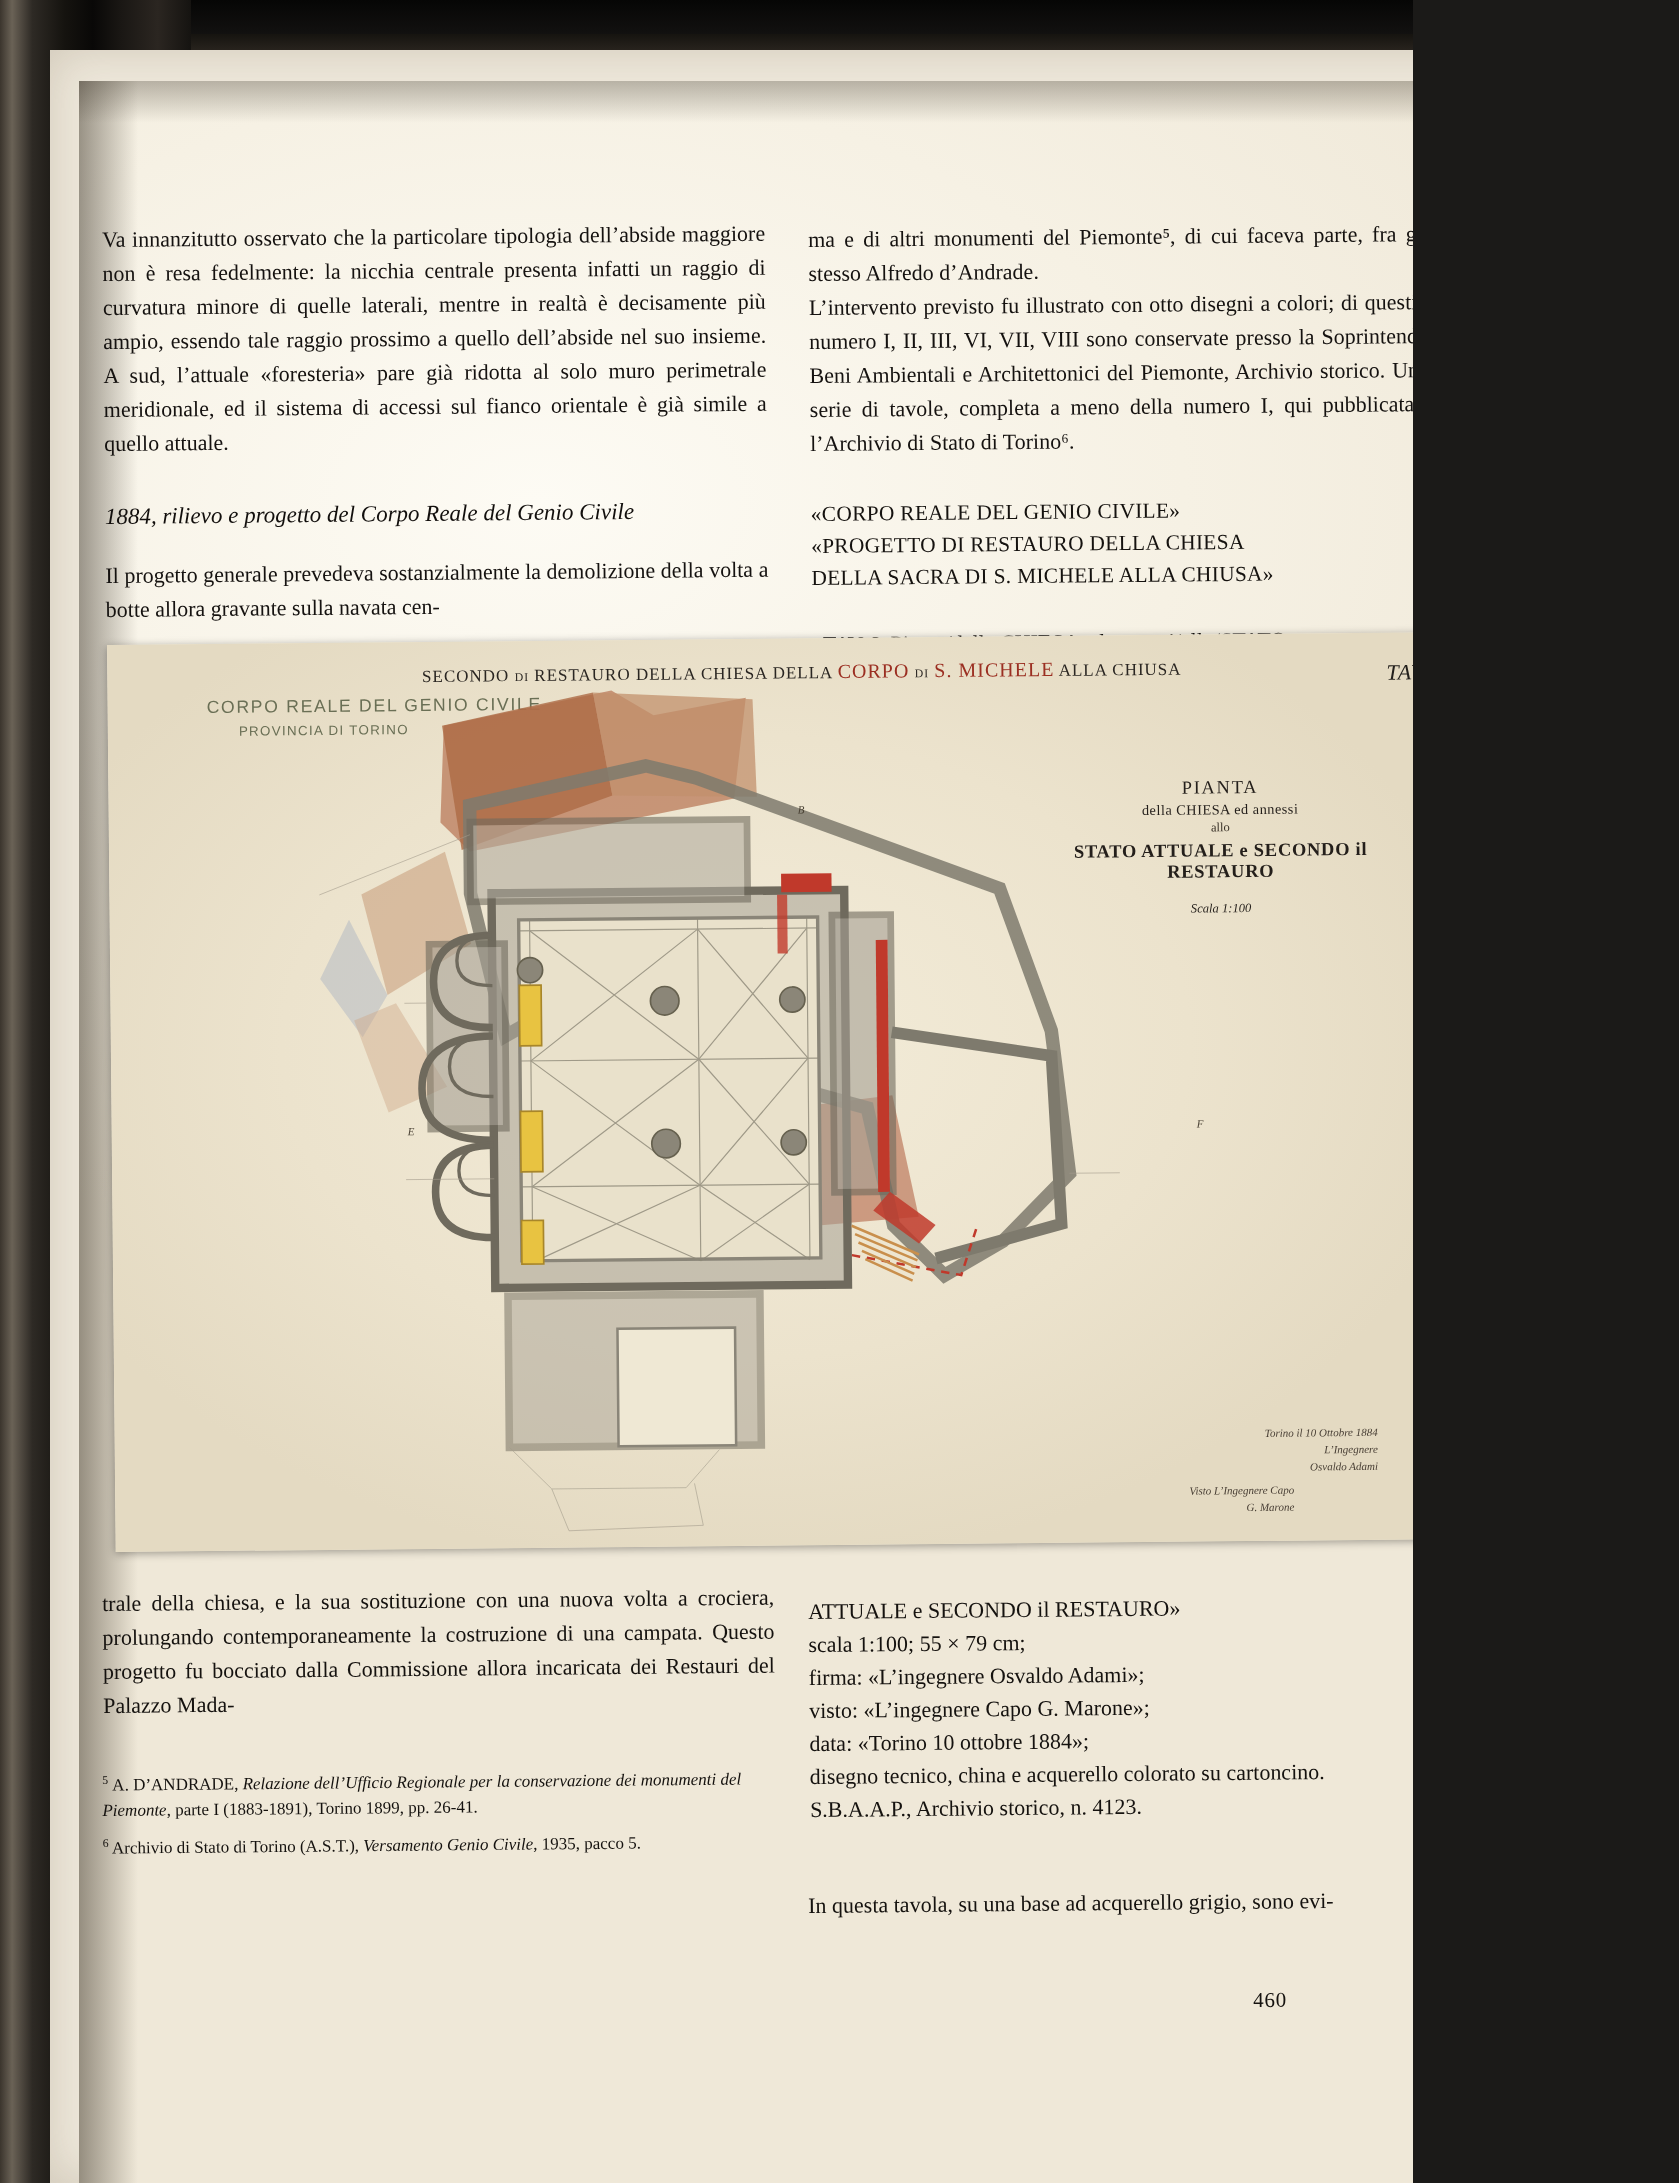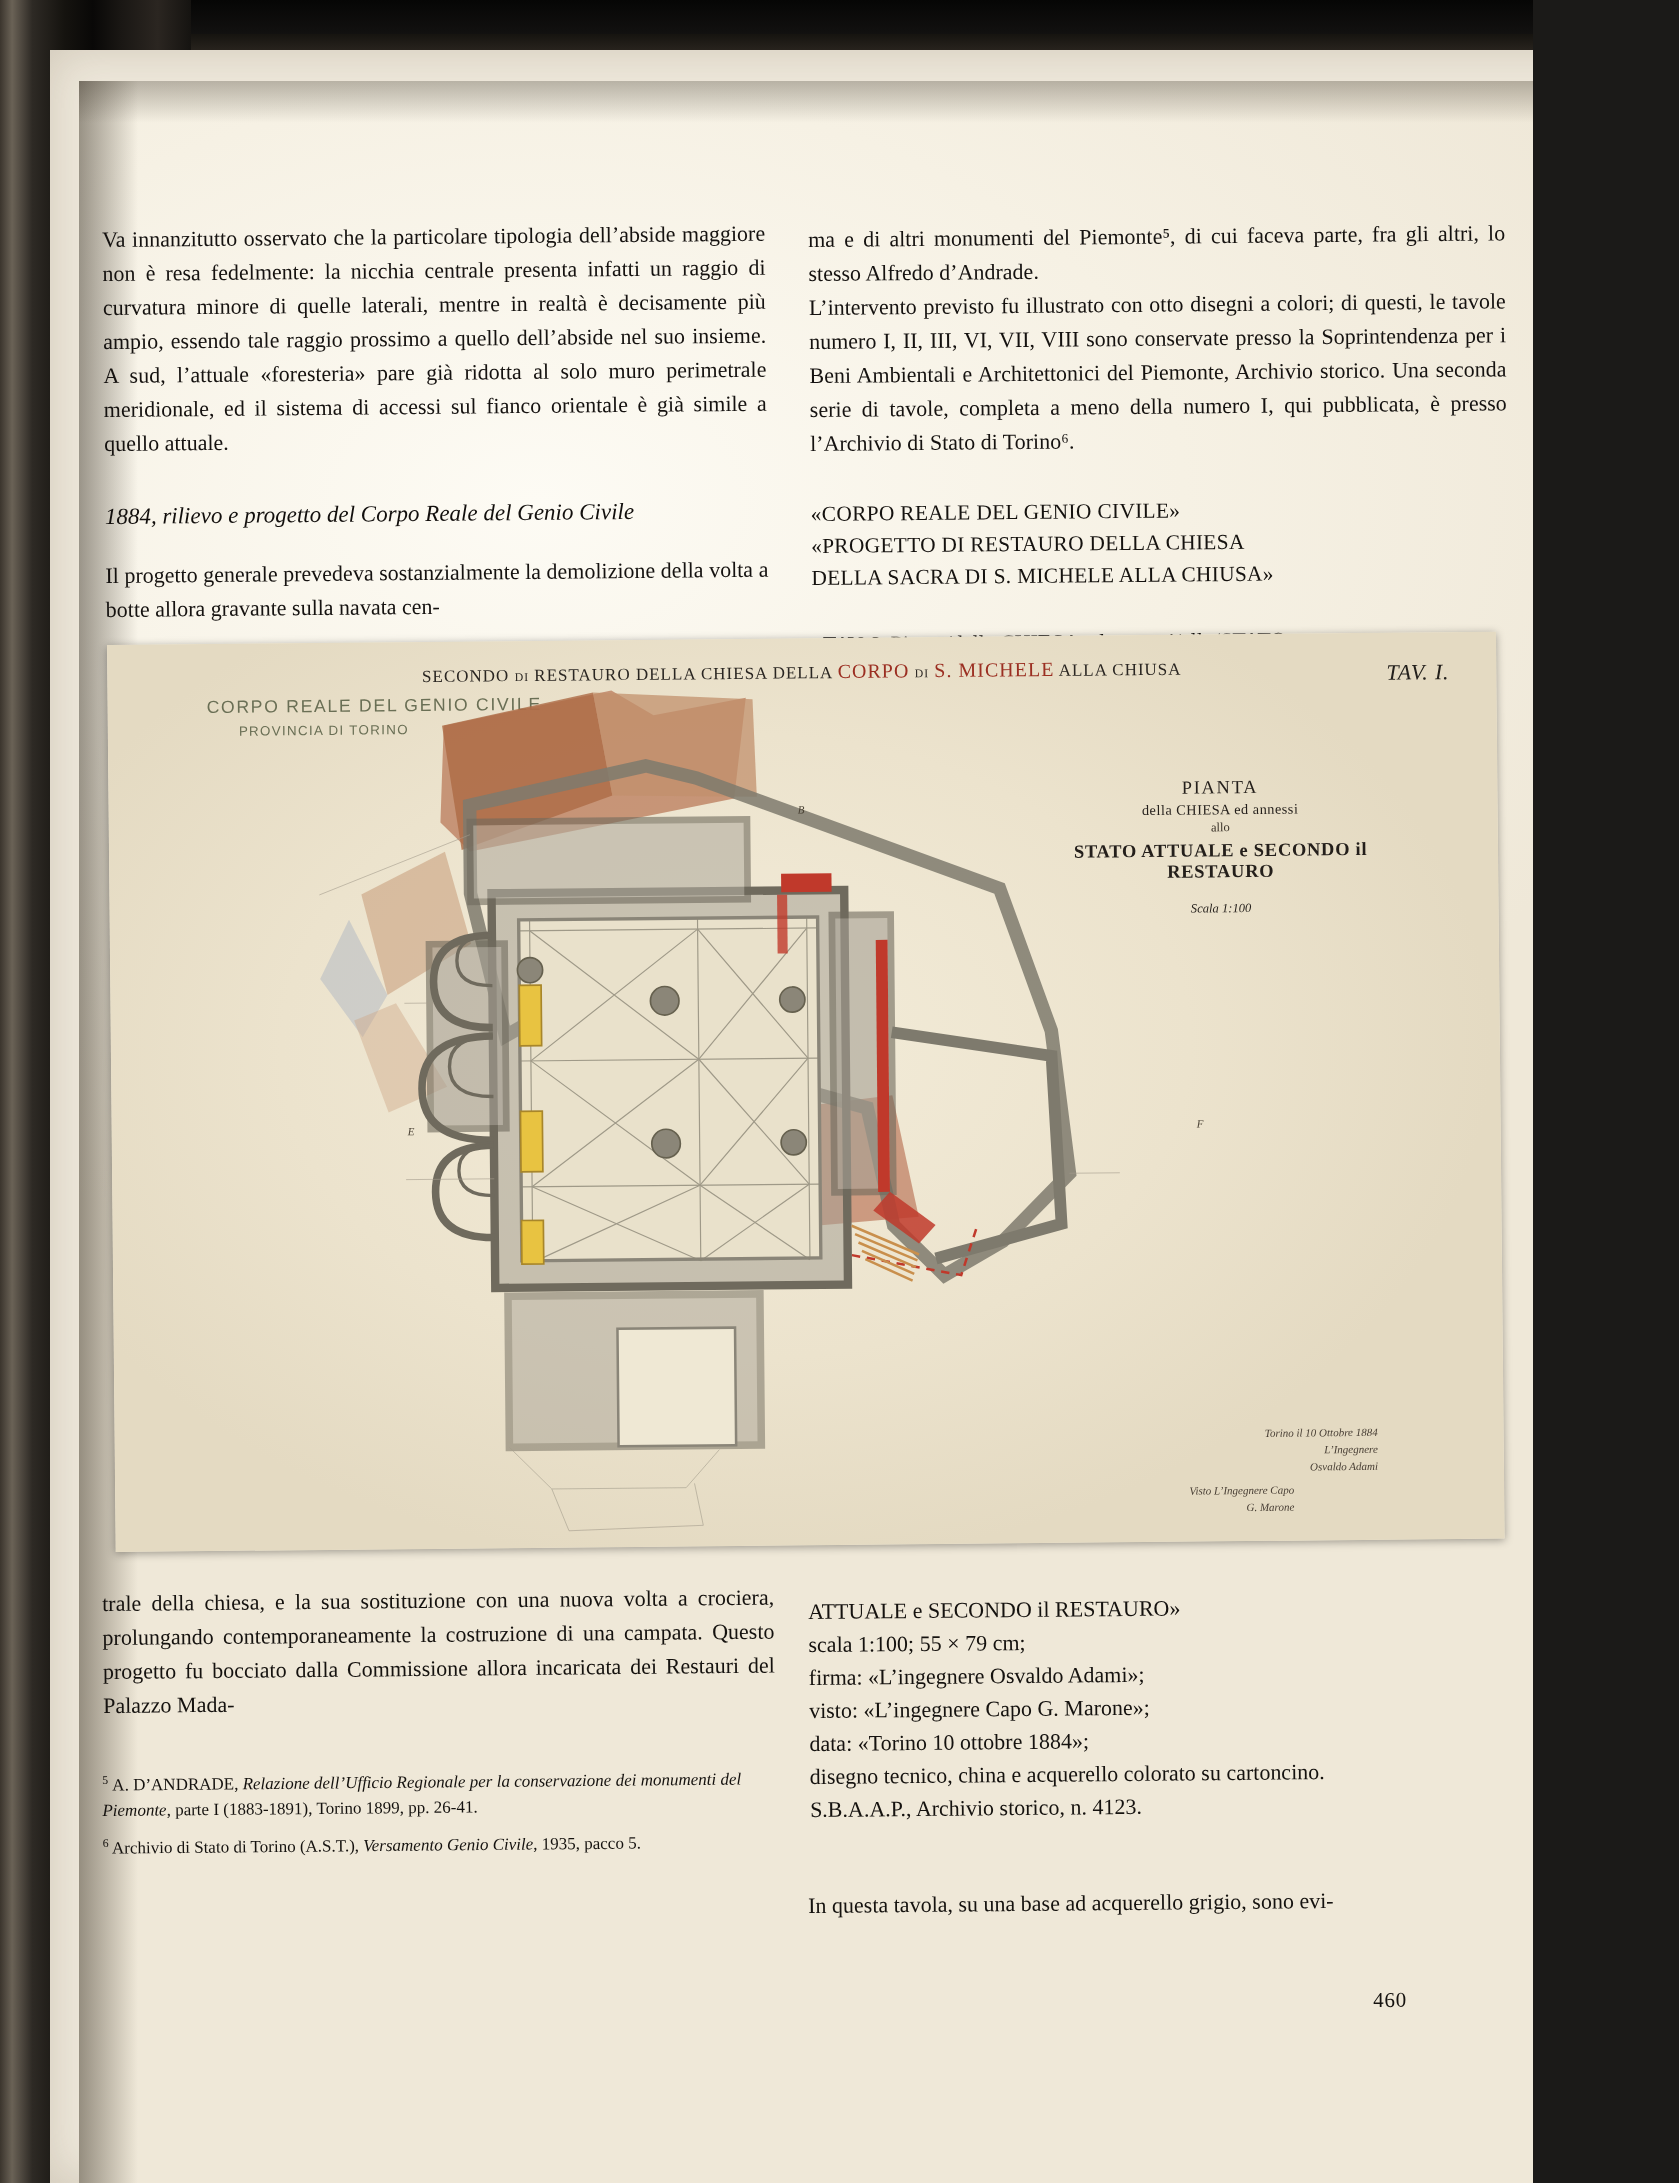--- a/index.html
+++ b/index.html
@@ -1,18 +1,18 @@
 <!DOCTYPE html>
 <html style="font-size:13.4px"><head>
 <meta charset="utf-8">
 <style>
   html,body{margin:0;padding:0;background:#1b1a18;}
   #page-root{
     position:relative;
-    width:1533px;height:2183px;
+    width:1413px;height:2183px;
     overflow:hidden;
     background:#c2410c;
     font-family:"Liberation Serif", serif;
   }
   
   .scan-bg{position:absolute;inset:0;background:
      linear-gradient(90deg,#2a2724 0px,#4a443c 25px,#1e1c1a 50px,#0d0c0b 80px,#000 101px);}
   .book-spine{
     position:absolute;left:0;top:0;width:202px;height:2183px;
     background:linear-gradient(90deg,#3b352d 0%,#6a6256 6%,#2e2a25 16%,#15130f 32%,#090807 46%,#1a1714 60%,#2b2621 78%,#0e0d0b 100%);

